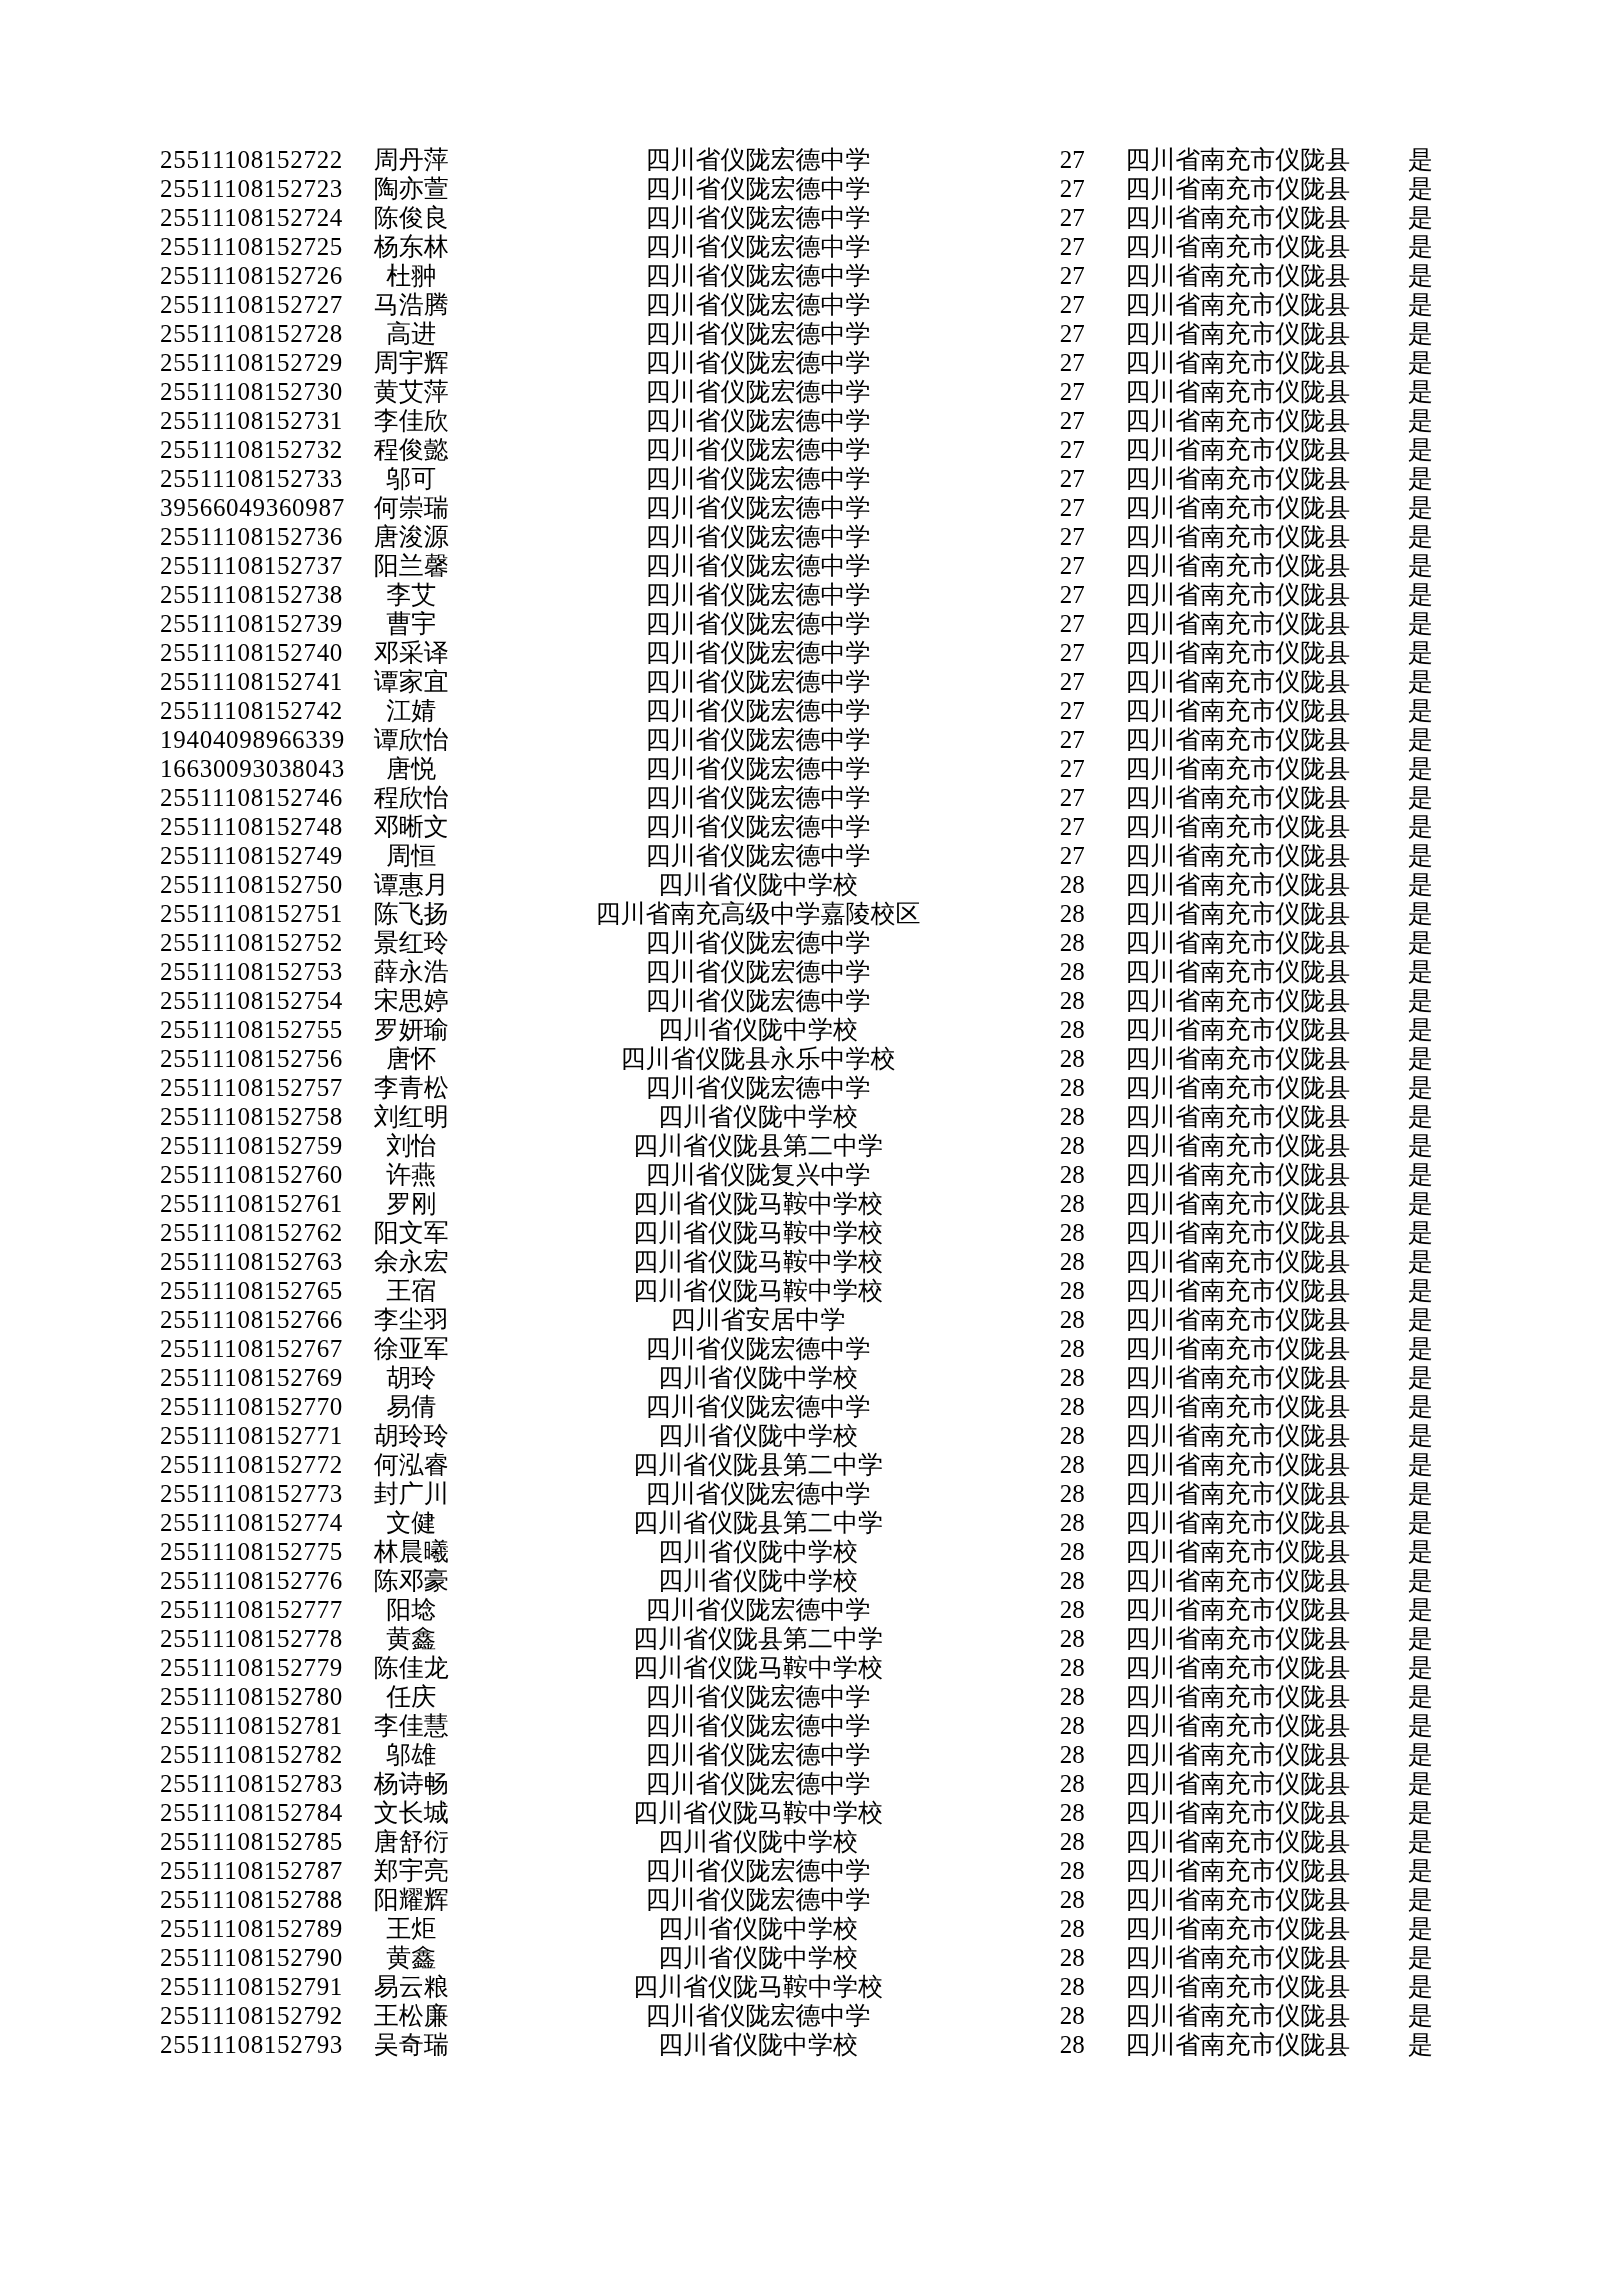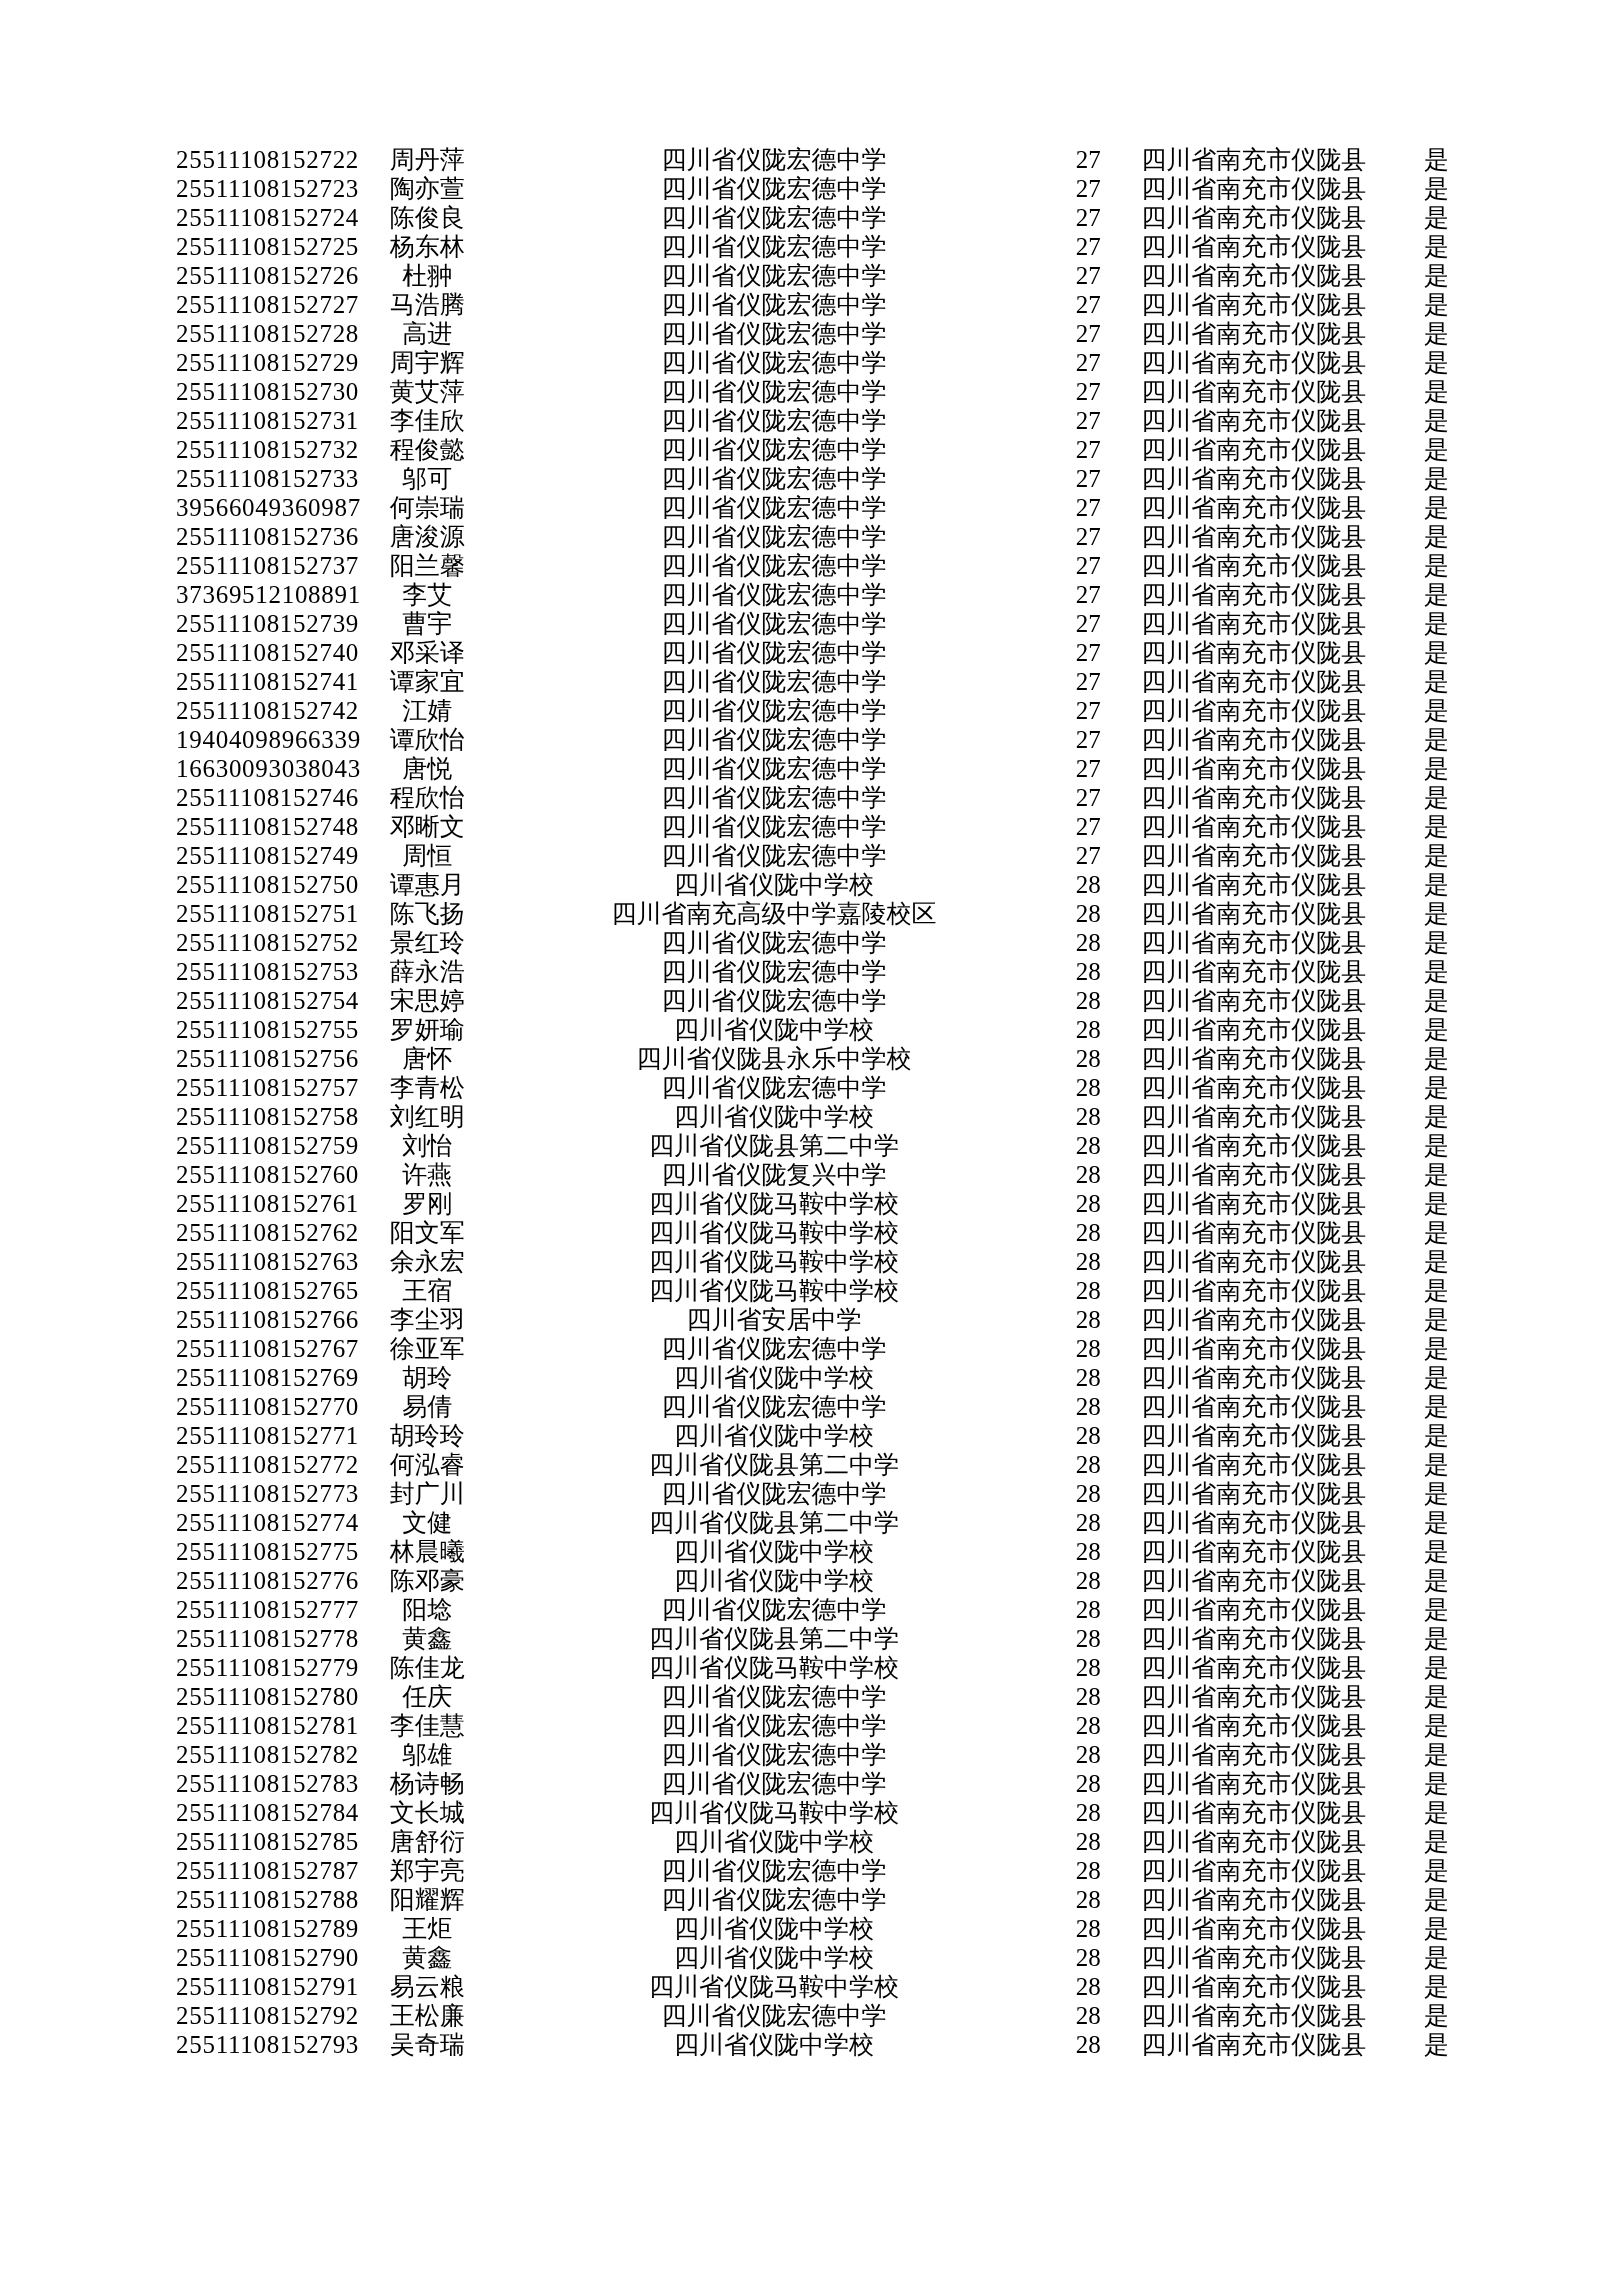--- a/index.html
+++ b/index.html
@@ -6,21 +6,21 @@
   body {
     width: 1623px;
     height: 2295px;
     background: #ffffff;
     position: relative;
     font-family: "Liberation Serif", "DejaVu Serif", serif;
     color: #000000;
   }
   table.sheet {
     position: absolute;
-    left: 16px;
+    left: 0;
     top: 145px;
     border-collapse: collapse;
     table-layout: fixed;
     width: 1450px;
   }
   table.sheet td {
     padding: 0;
     margin: 0;
     height: 29px;
     font-size: 25px;
@@ -181,21 +181,21 @@
     <td class="c-spacer"></td>
     <td class="c-id">25511108152737</td>
     <td class="c-name">阳兰馨</td>
     <td class="c-school">四川省仪陇宏德中学</td>
     <td class="c-room">27</td>
     <td class="c-district">四川省南充市仪陇县</td>
     <td class="c-ok">是</td>
   </tr>
       <tr>
     <td class="c-spacer"></td>
-    <td class="c-id">37369512108891</td>
+    <td class="c-id">25511108152738</td>
     <td class="c-name">李艾</td>
     <td class="c-school">四川省仪陇宏德中学</td>
     <td class="c-room">27</td>
     <td class="c-district">四川省南充市仪陇县</td>
     <td class="c-ok">是</td>
   </tr>
       <tr>
     <td class="c-spacer"></td>
     <td class="c-id">25511108152739</td>
     <td class="c-name">曹宇</td>

